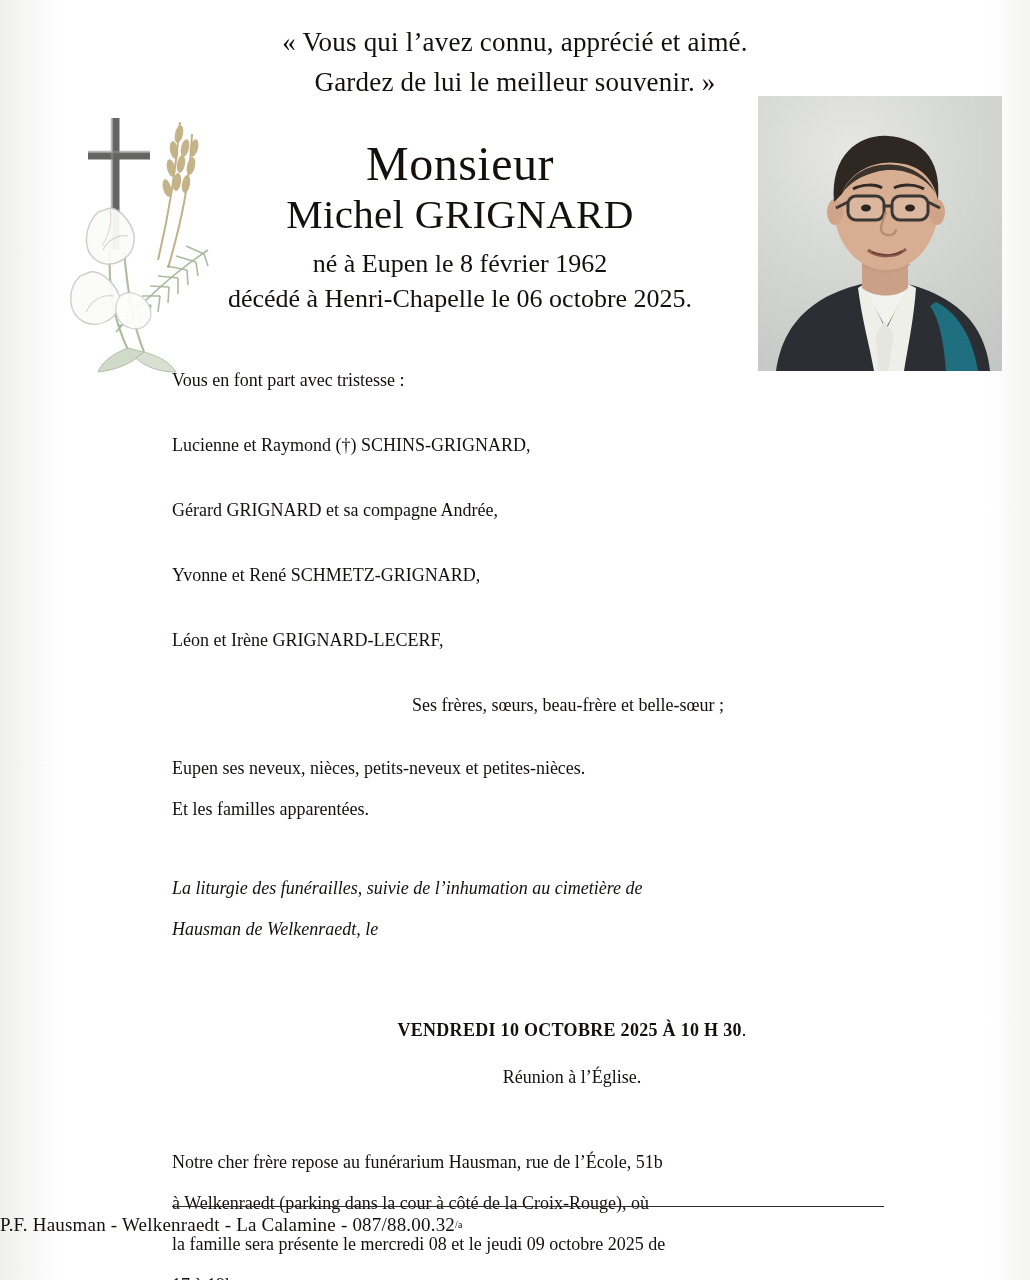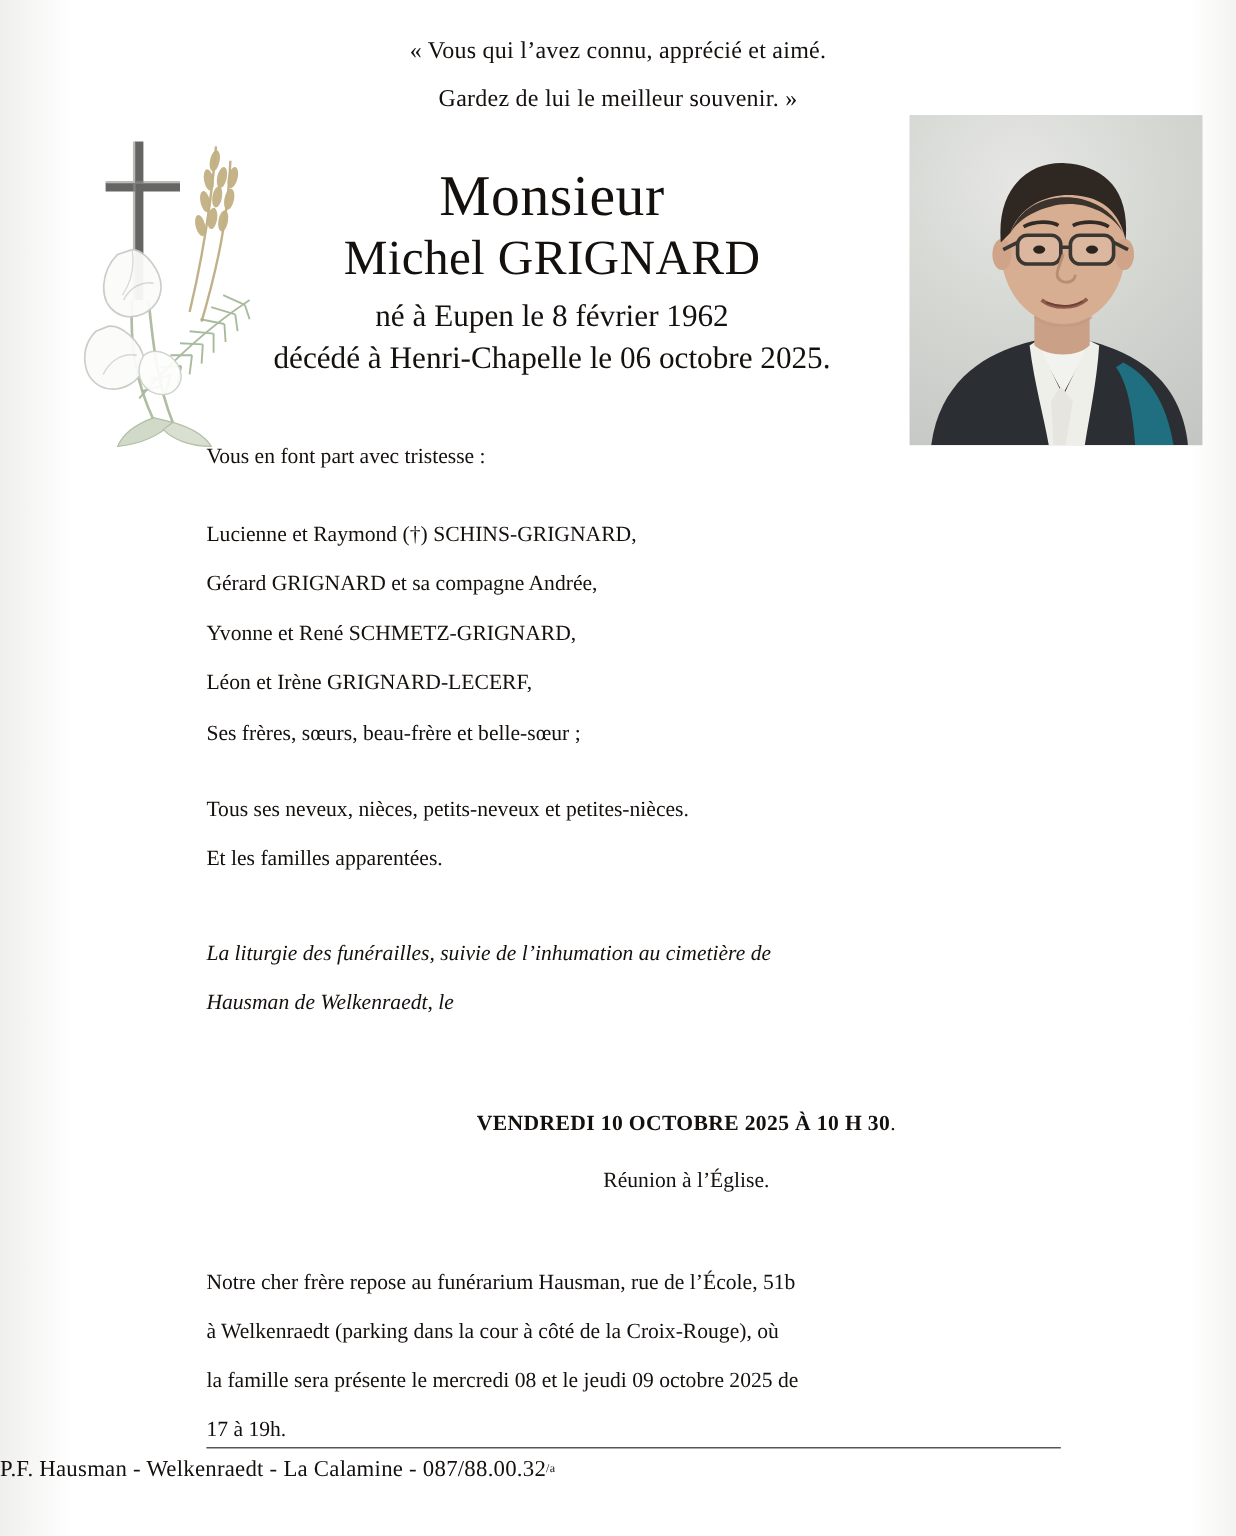--- a/index.html
+++ b/index.html
@@ -25,21 +25,21 @@
       linear-gradient(to left, rgba(232,232,230,0.5) 0px, rgba(255,255,255,0) 40px),
       #ffffff;
   }
 
   .quote {
     position: absolute;
     top: 22px;
     left: 0;
     width: 1030px;
     text-align: center;
-    font-size: 20px;
+    font-size: 27px;
     line-height: 40px;
     letter-spacing: 0.2px;
   }
 
   
   .artwork {
     position: absolute;
     left: 58px;
     top: 100px;
     width: 190px;
@@ -92,23 +92,23 @@
   .body-text {
     position: absolute;
     left: 172px;
     top: 360px;
     width: 800px;
     font-size: 18px;
     line-height: 41px;
   }
   .p-intro { margin: 0 0 24px 0; }
   .family-list { margin: 0; }
-  .family-list div { white-space: nowrap; }
+  .family-list div { white-space: nowrap; margin-top: 24px; }
   .siblings-note {
-    text-align: left;
+    text-align: center;
     padding-right: 8px;
     margin-top: 2px;
   }
   .p-nephews { margin-top: 22px; }
   .p-nephews div { }
   .p-liturgy { margin-top: 38px; font-style: italic; }
   .ceremony {
     margin-top: 60px;
     text-align: center;
   }
@@ -277,21 +277,21 @@
 
     <div class="family-list">
       <div>Lucienne et Raymond (†) SCHINS-GRIGNARD,</div>
       <div>Gérard GRIGNARD et sa compagne Andrée,</div>
       <div>Yvonne et René SCHMETZ-GRIGNARD,</div>
       <div>Léon et Irène GRIGNARD-LECERF,</div>
       <div class="siblings-note">Ses frères, sœurs, beau-frère et belle-sœur ;</div>
     </div>
 
     <div class="p-nephews">
-      <div>Tous ses neveux, nièces, petits-neveux et petites-nièces.</div>
+      <div>Eupen ses neveux, nièces, petits-neveux et petites-nièces.</div>
       <div>Et les familles apparentées.</div>
     </div>
 
     <div class="p-liturgy">
       <div>La liturgie des funérailles, suivie de l’inhumation au cimetière de</div>
       <div>Hausman de Welkenraedt, le</div>
     </div>
 
     <div class="ceremony">
       <div class="line1"><span>VENDREDI 10 OCTOBRE 2025 À 10 H 30</span><span class="dot">.</span></div>

